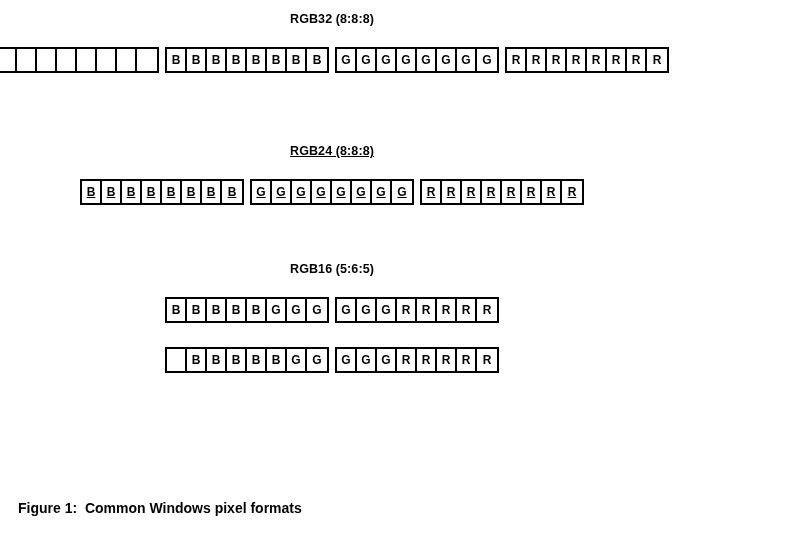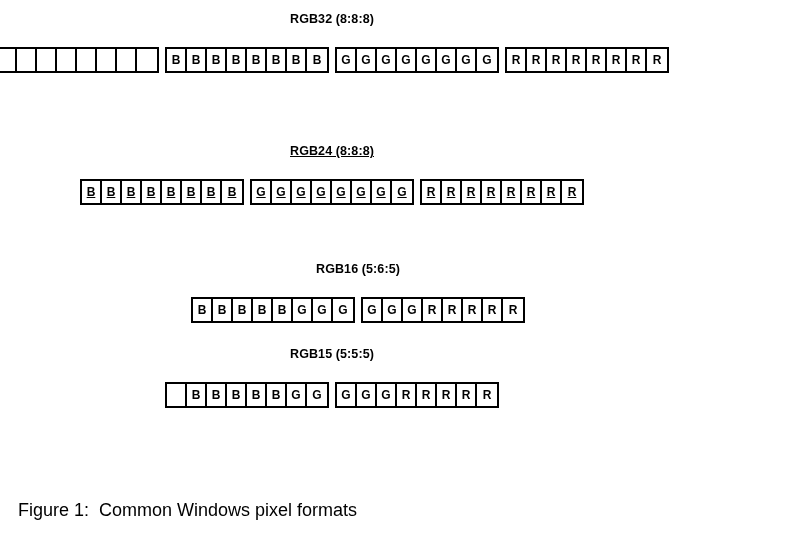--- a/index.html
+++ b/index.html
@@ -72,32 +72,32 @@
     background: #ffffff;
   }
 
   .bit-cell:last-child {
     border-right: none;
   }
 
   
   .row-rgb32 { top: 12px; }
   .row-rgb24 { top: 144px; text-decoration: underline; }
-  .row-rgb16 { top: 262px; margin-left: 26px; }
+  .row-rgb16 { top: 262px; }
   .row-rgb15 { top: 347px; }
 
   .format-title { margin-bottom: 21px; }
 
   
   .figure-caption {
     position: absolute;
     left: 18px;
     top: 500px;
-    font-size: 18px;
-    font-weight: normal;
+    font-size: 14px;
+    font-weight: bold;
     font-family: "Liberation Sans", sans-serif;
     white-space: pre;
     color: #000000;
   }
 </style>
 </head>
 <body>
 
 <div id="figure">
 
@@ -203,21 +203,20 @@
           <div class="bit-cell">R</div>
           <div class="bit-cell">R</div>
           <div class="bit-cell">R</div>
           <div class="bit-cell">R</div>
           <div class="bit-cell">R</div>
         </div>
       </div>
   </div>
 
   <div class="format-block row-rgb15">
-    <div class="format-title">RGB15 (5:5:5)</div>
     <div class="bit-row">
         <div class="byte-group">
           <div class="bit-cell"></div>
           <div class="bit-cell">B</div>
           <div class="bit-cell">B</div>
           <div class="bit-cell">B</div>
           <div class="bit-cell">B</div>
           <div class="bit-cell">B</div>
           <div class="bit-cell">G</div>
           <div class="bit-cell">G</div>

